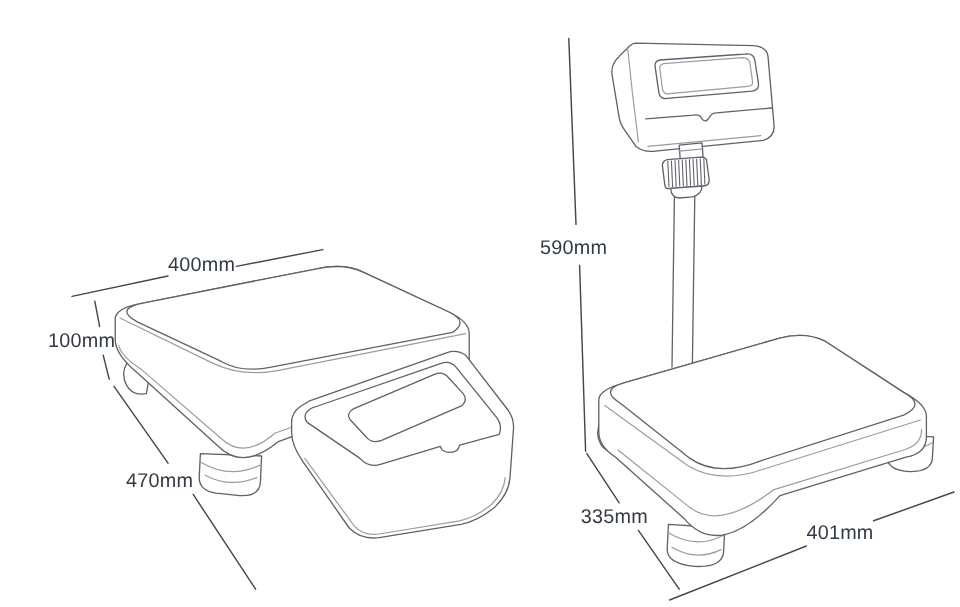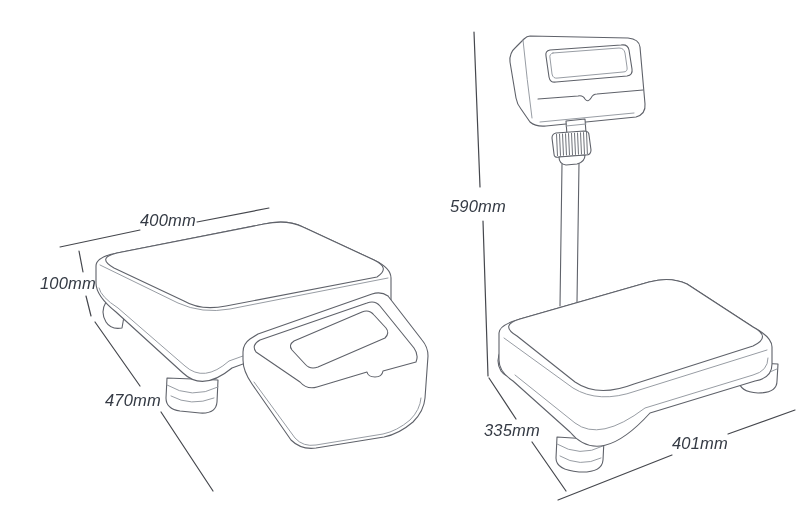--- a/index.html
+++ b/index.html
@@ -3,21 +3,21 @@
 <meta charset="utf-8">
 <style>
   :root{
     --line-primary:#5f626a;
     --line-secondary:#989da4;
     --dim-line:#45474d;
     --label-text:#343a44;
     --background:#ffffff;
   }
   html,body{margin:0;padding:0;background:var(--background);}
-  .canvas{position:relative;width:800px;height:506px;background:var(--background);overflow:hidden;font-style:italic;}
+  .canvas{position:relative;width:800px;height:506px;background:var(--background);overflow:hidden;}
   svg{display:block;}
   .outline{fill:#fff;stroke:var(--line-primary);stroke-width:1.1;stroke-linejoin:round;stroke-linecap:round;}
   .stroke{fill:none;stroke:var(--line-primary);stroke-width:1.1;stroke-linejoin:round;stroke-linecap:round;}
   .soft{fill:none;stroke:var(--line-secondary);stroke-width:1;stroke-linejoin:round;stroke-linecap:round;}
   .hatch{fill:none;stroke:var(--line-primary);stroke-width:0.9;}
   .dim{fill:none;stroke:var(--dim-line);stroke-width:1.2;stroke-linecap:round;}
   .dim-label{font-family:"Liberation Sans","DejaVu Sans",sans-serif;font-size:16.5px;fill:var(--label-text);letter-spacing:.2px;}
 </style>
 </head>
 <body>

